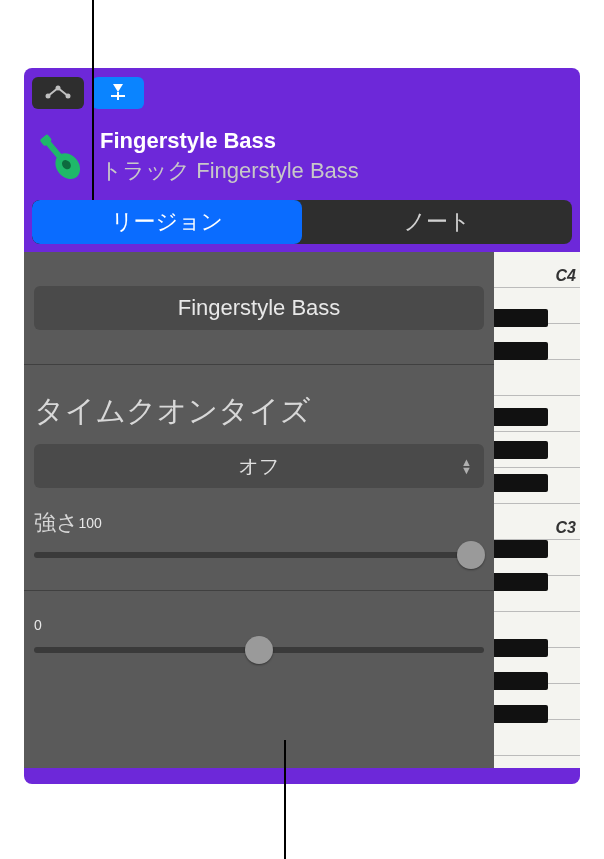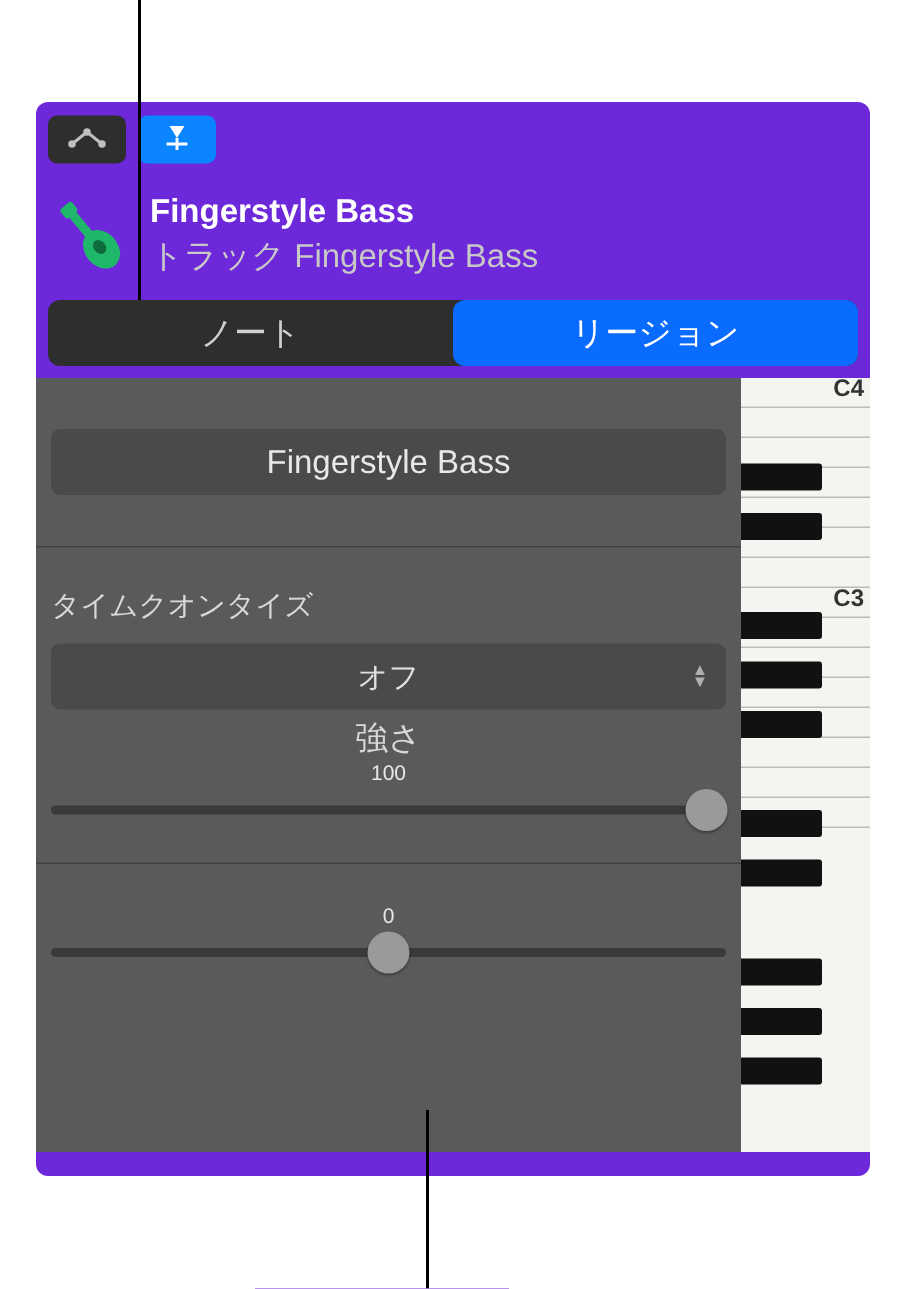--- a/index.html
+++ b/index.html
@@ -117,41 +117,40 @@
     background: #4a4a4a;
     border-radius: 6px;
     height: 44px;
     display: flex;
     align-items: center;
     justify-content: center;
     color: #e8e8e8;
     font-size: 22px;
     cursor: text;
   }
-  .label { color: #d8d8d8; font-size: 19px; margin-bottom: 12px; }
+  .label { color: #d8d8d8; font-size: 30px; margin-bottom: 12px; }
   .row {
     display: flex;
     align-items: center;
     color: #d8d8d8;
     font-size: 22px;
     margin-bottom: 10px;
-    flex-direction: column;
   }
   .select {
     background: #4a4a4a;
     border-radius: 6px;
     height: 44px;
     display: flex;
     align-items: center;
     justify-content: center;
     color: #e0e0e0;
     font-size: 20px;
     position: relative;
     cursor: pointer;
-    margin-bottom: 4px;
+    margin-bottom: 20px;
   }
   .select-arrows {
     position: absolute;
     right: 12px;
     color: #b0b0b0;
     font-size: 11px;
     line-height: 8px;
   }
   .slider-track {
     position: relative;
@@ -173,23 +172,24 @@
   }
   .piano {
     position: absolute;
     right: 0;
     top: 0;
     bottom: 0;
     width: 86px;
     background: #f4f4f0;
   }
   .white-key {
-    height: 20px;
+    height: 36px;
     border-bottom: 1px solid #bbb;
     position: relative;
+    font-style: italic;
   }
   .white-key .klabel {
     position: absolute;
     right: 4px;
     bottom: 2px;
     font-size: 16px;
     font-weight: 600;
     color: #333;
   }
   .black-key {
@@ -246,22 +246,22 @@
     <div class="header-text">
       <div class="title">Fingerstyle Bass</div>
       <div class="subtitle">
         <span>トラック</span>
         <span>Fingerstyle Bass</span>
       </div>
     </div>
   </div>
 
   <div class="tabs">
+    <button class="tab active">リージョン</button>
     <button class="tab">ノート</button>
-    <button class="tab active">リージョン</button>
   </div>
 
   <div class="body">
 
     <div class="controls">
 
       <div class="section first">
         <div class="name-field">Fingerstyle Bass</div>
       </div>
 

